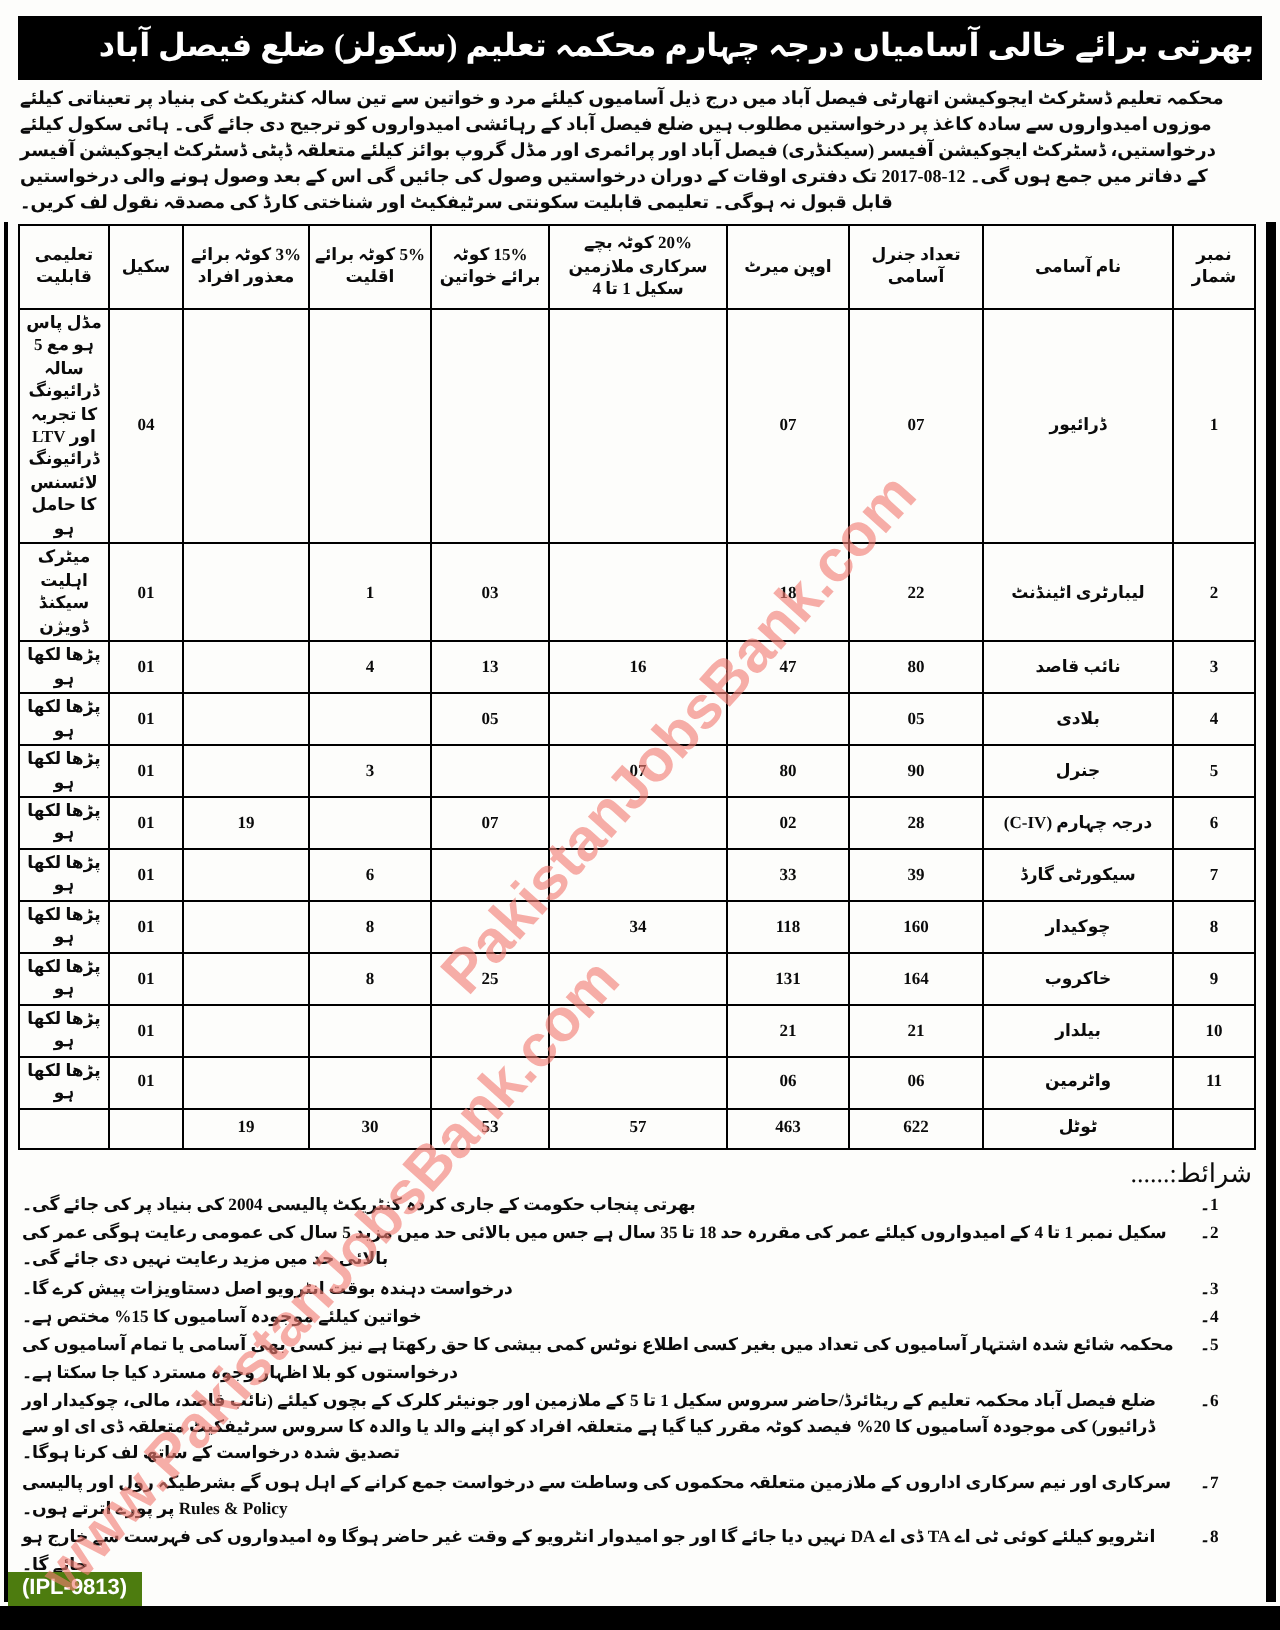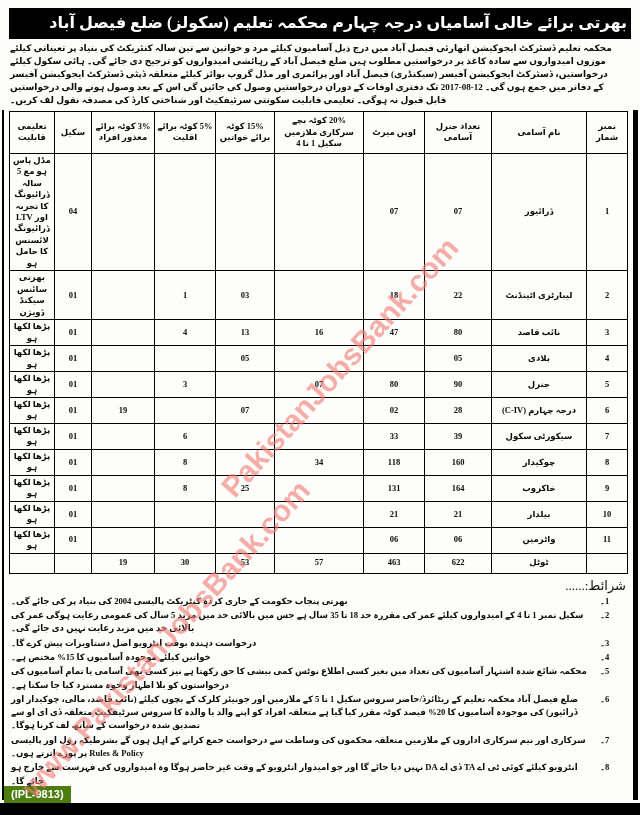--- a/index.html
+++ b/index.html
@@ -97,21 +97,21 @@
         <tr>
           <td>2</td>
           <td>لیبارٹری اٹینڈنٹ</td>
           <td>22</td>
           <td>18</td>
           <td></td>
           <td>03</td>
           <td>1</td>
           <td></td>
           <td>01</td>
-          <td>بھرتی سائنس سیکنڈ ڈویژن</td>
+          <td>میٹرک اہلیت سیکنڈ ڈویژن</td>
         </tr>
 
         <tr>
           <td>3</td>
           <td>نائب قاصد</td>
           <td>80</td>
           <td>47</td>
           <td>16</td>
           <td>13</td>
           <td>4</td>
@@ -154,21 +154,21 @@
           <td></td>
           <td>07</td>
           <td></td>
           <td>19</td>
           <td>01</td>
           <td>پڑھا لکھا ہو</td>
         </tr>
 
         <tr>
           <td>7</td>
-          <td>سیکورٹی سکول</td>
+          <td>سیکورٹی گارڈ</td>
           <td>39</td>
           <td>33</td>
           <td></td>
           <td></td>
           <td>6</td>
           <td></td>
           <td>01</td>
           <td>پڑھا لکھا ہو</td>
         </tr>
 

